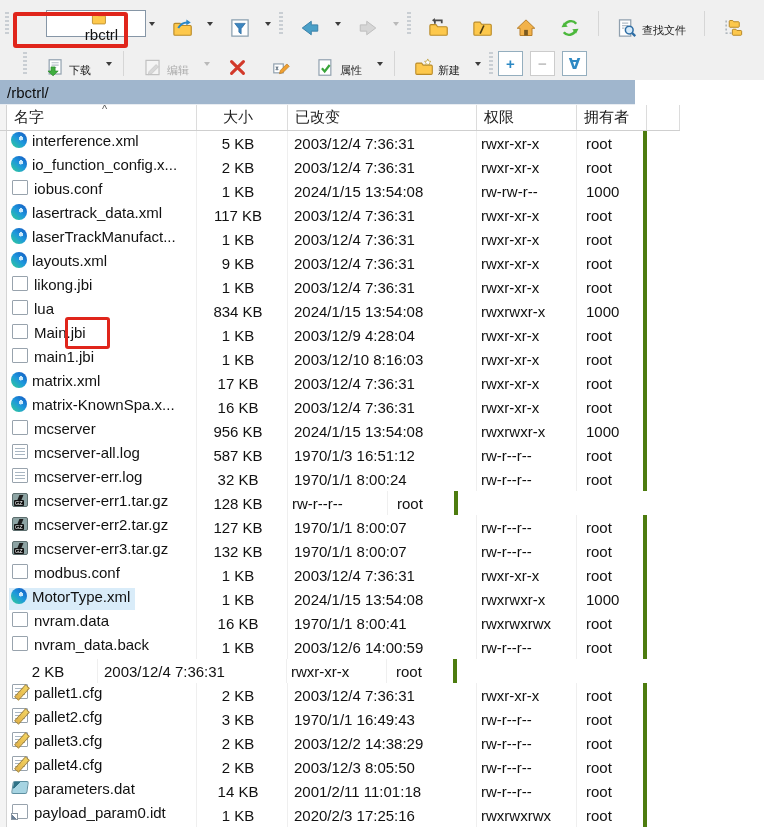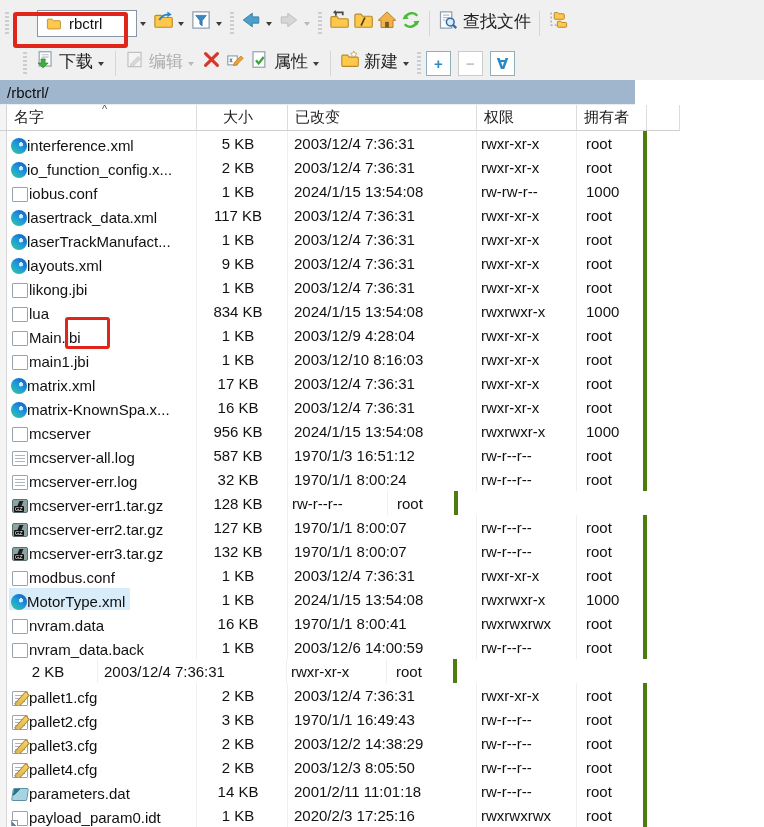--- a/index.html
+++ b/index.html
@@ -6,28 +6,28 @@
   body{
     width:764px;height:827px;overflow:hidden;position:relative;
     font-family:"Liberation Sans","DejaVu Sans",sans-serif;
     background:#ffffff;font-size:15px;color:#111;
   }
   
   .topbars{position:absolute;left:0;top:0;width:764px;height:80px;background:#f0f0f0;}
   .toolbar{display:flex;align-items:center;}
   .toolbar.row1{height:47px;padding-left:2px;}
   .toolbar.row2{height:33px;padding-left:20px;}
-  .tbtn{display:flex;align-items:flex-start;background:transparent;border:none;padding:1px 2px;margin:0 0;height:30px;cursor:pointer;font-family:inherit;font-size:17px;color:#222;}
+  .tbtn{display:flex;align-items:flex-end;background:transparent;border:none;padding:1px 2px;margin:0 10px;height:30px;cursor:pointer;font-family:inherit;font-size:11px;color:#222;}
   .tbtn .lbl{margin-left:5px;}
   .tbtn.disabled .lbl{color:#ababab;}
   .grip{width:4px;height:24px;margin:0 5px 0 3px;background:repeating-linear-gradient(to bottom,#c9ced3 0 2px,transparent 2px 4px);}
   .sep{width:1px;height:25px;background:#d6d6d6;margin:0 6px;}
   .caret{width:0;height:0;border-left:3.5px solid transparent;border-right:3.5px solid transparent;border-top:4px solid #3c3c3c;margin:0 5px 0 3px;}
   .caret.dis{border-top-color:#b9b9b9;}
-  .combo{display:flex;align-items:center;width:100px;height:27px;background:#fff;border:1px solid #8696a6;margin-left:23px;padding-left:5px;box-sizing:border-box;}
+  .combo{display:flex;align-items:center;width:100px;height:27px;background:#fff;border:1px solid #8696a6;margin-left:32px;padding-left:5px;box-sizing:border-box;flex-direction:column;}
   .combo .ctext{margin-left:6px;}
   .combo-caret{width:14px;height:27px;display:flex;align-items:center;justify-content:center;}
   .selbox{width:23px;height:23px;border:1px solid #94aebe;background:#fff;display:flex;align-items:center;justify-content:center;font-size:15px;font-weight:bold;color:#2d89c4;margin-right:7px;cursor:pointer;}
   .selbox.dis{color:#c2c2c2;border-color:#cccccc;}
   .ticon{display:inline-flex;width:20px;height:20px;align-items:center;justify-content:center;}
   .ticon svg{display:block;}
   
   .path-bar{position:absolute;left:0;top:80px;width:635px;height:25px;background:#a0b6cd;border-bottom:1px solid #e9edf2;box-sizing:border-box;display:flex;align-items:center;padding-left:7px;color:#0d0d0d;}
   
   .thead{position:absolute;left:0;top:105px;width:680px;height:26px;background:#fff;border-bottom:1px solid #cfcfcf;box-sizing:border-box;display:flex;color:#1c1c1c;}
@@ -38,21 +38,21 @@
   .c-strip{width:7px;background:#f4f4f4;border-right:1px solid #d4d4d4;}
   .c-name{width:190px;border-right:1px solid #efefef;padding-left:2px;}
   .c-size{width:91px;border-right:1px solid #efefef;justify-content:center;padding-right:8px;}
   .c-changed{width:189px;border-right:1px solid #efefef;padding-left:6px;}
   .c-rights{width:100px;border-right:1px solid #efefef;padding-left:4px;}
   .c-owner{width:70px;border-right:4px solid #4d7c0f;padding-left:9px;}
   .c-fill{flex:1;}
   .thead .c-name,.thead .c-changed,.thead .c-rights,.thead .c-owner{padding-left:7px;}
   .thead .c-strip{border-right:1px solid #d4d4d4;}
   .sort-caret{position:absolute;left:95px;top:-2px;font-size:11px;color:#555;}
-  .name-inner{display:inline-flex;align-items:flex-end;height:22px;padding:0 5px 0 2px;max-width:186px;overflow:hidden;white-space:nowrap;}
+  .name-inner{display:inline-flex;align-items:flex-start;height:22px;padding:0 5px 0 2px;gap:5px;max-width:186px;overflow:hidden;white-space:nowrap;}
   .frow.selected .name-inner{background:#d9ecf9;}
   .fname{white-space:nowrap;}
   
   .fi{width:16px;height:16px;position:relative;flex:0 0 16px;display:inline-block;}
   .fi-edge{border-radius:50%;
     background:radial-gradient(circle at 62% 40%, #cde9fa 0 15%, rgba(0,0,0,0) 16%),
                linear-gradient(40deg,#2ec6a0 8%,#1e98dc 50%,#1565c8 88%);}
   .fi-doc,.fi-log,.fi-cfg,.fi-idt{width:13px;height:15px;margin:0 1px;background:#fff;border:1px solid #98a3ad;border-radius:1px;box-sizing:border-box;}
   .fi-log::after,.fi-cfg::after{content:"";position:absolute;left:2px;right:2px;top:3px;bottom:3px;background:repeating-linear-gradient(to bottom,#a9b6c2 0 1px,transparent 1px 3px);}
   .fi-cfg::before{content:"";position:absolute;left:6px;top:-1px;width:4px;height:15px;background:linear-gradient(#f3d35e,#e4b448);border:1px solid #a8842d;transform:rotate(42deg);z-index:2;}

